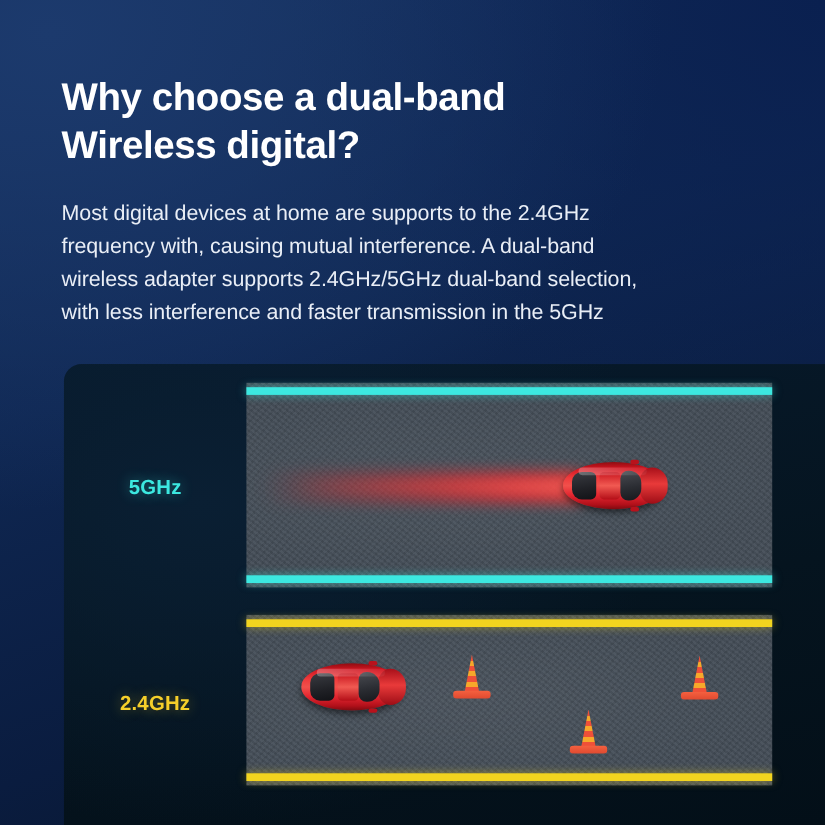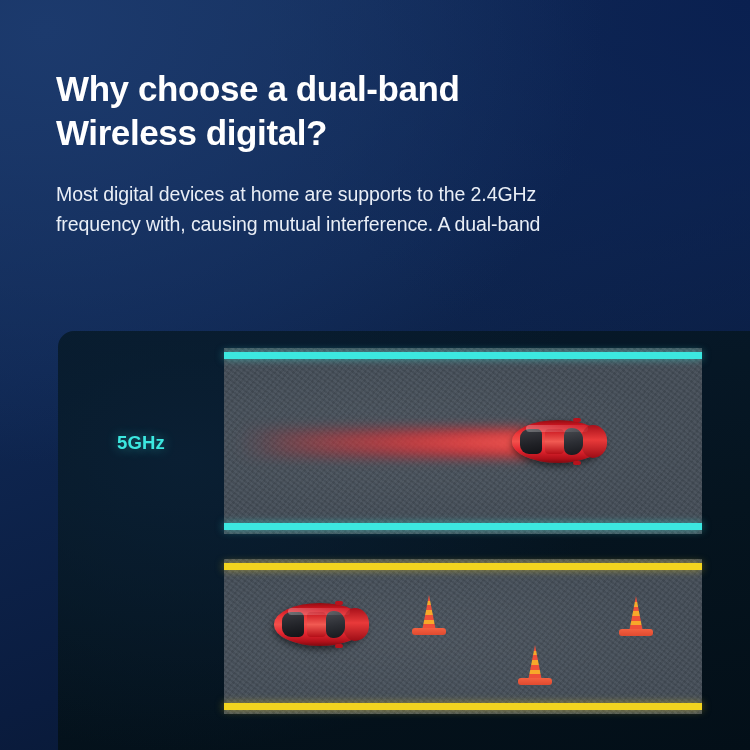--- a/index.html
+++ b/index.html
@@ -264,26 +264,29 @@
 <div id="page">
 
   <h1 class="headline">
     <span class="line">Why choose a dual-band</span>
     <span class="line">Wireless digital?</span>
   </h1>
 
   <p class="body-copy">
     <span class="line">Most digital devices at home are supports to the 2.4GHz</span>
     <span class="line">frequency with, causing mutual interference. A dual-band</span>
+    <span class="line">wireless adapter supports 2.4GHz/5GHz dual-band selection,</span>
+    <span class="line">with less interference and faster transmission in the 5GHz</span>
   </p>
 
   <div class="panel">
 
     <div class="label-col">
       <div class="lane-label hi">5GHz</div>
+      <div class="lane-label lo">2.4GHz</div>
     </div>
 
     <div class="road top">
       <div class="stripe cyan top-edge"></div>
       <div class="stripe cyan bottom-edge"></div>
 
       <div class="blur-trail"></div>
       <div class="blur-trail thin"></div>
 
       <div class="car car-fast">

